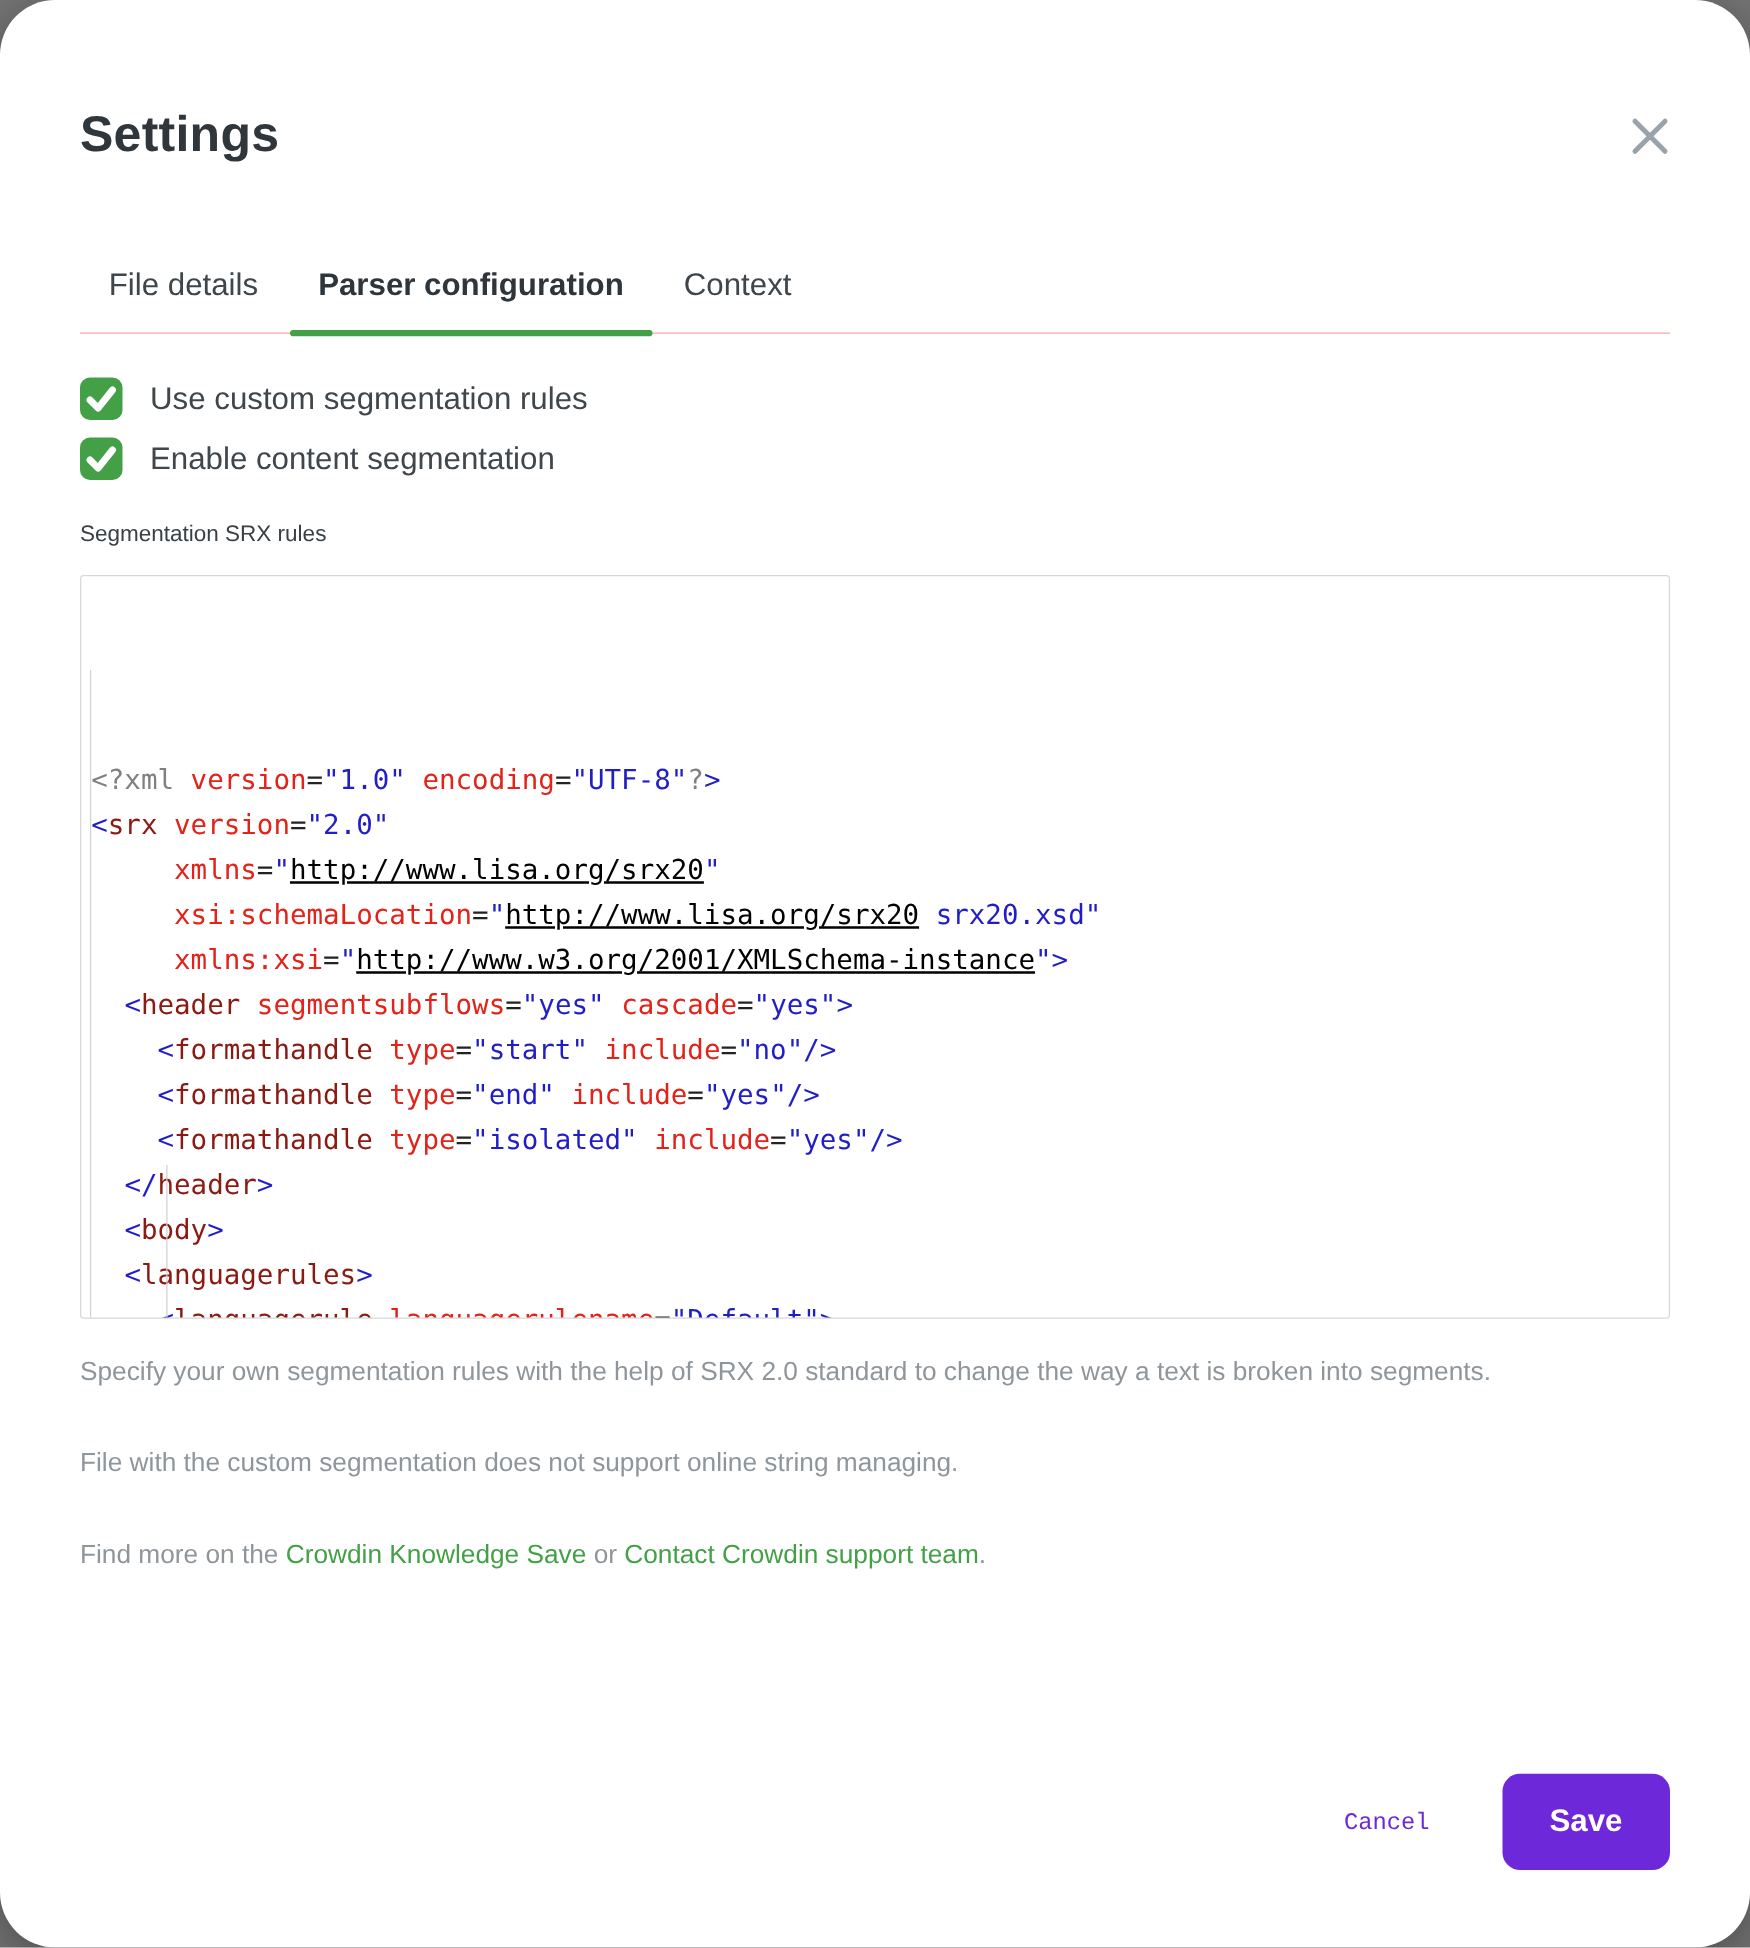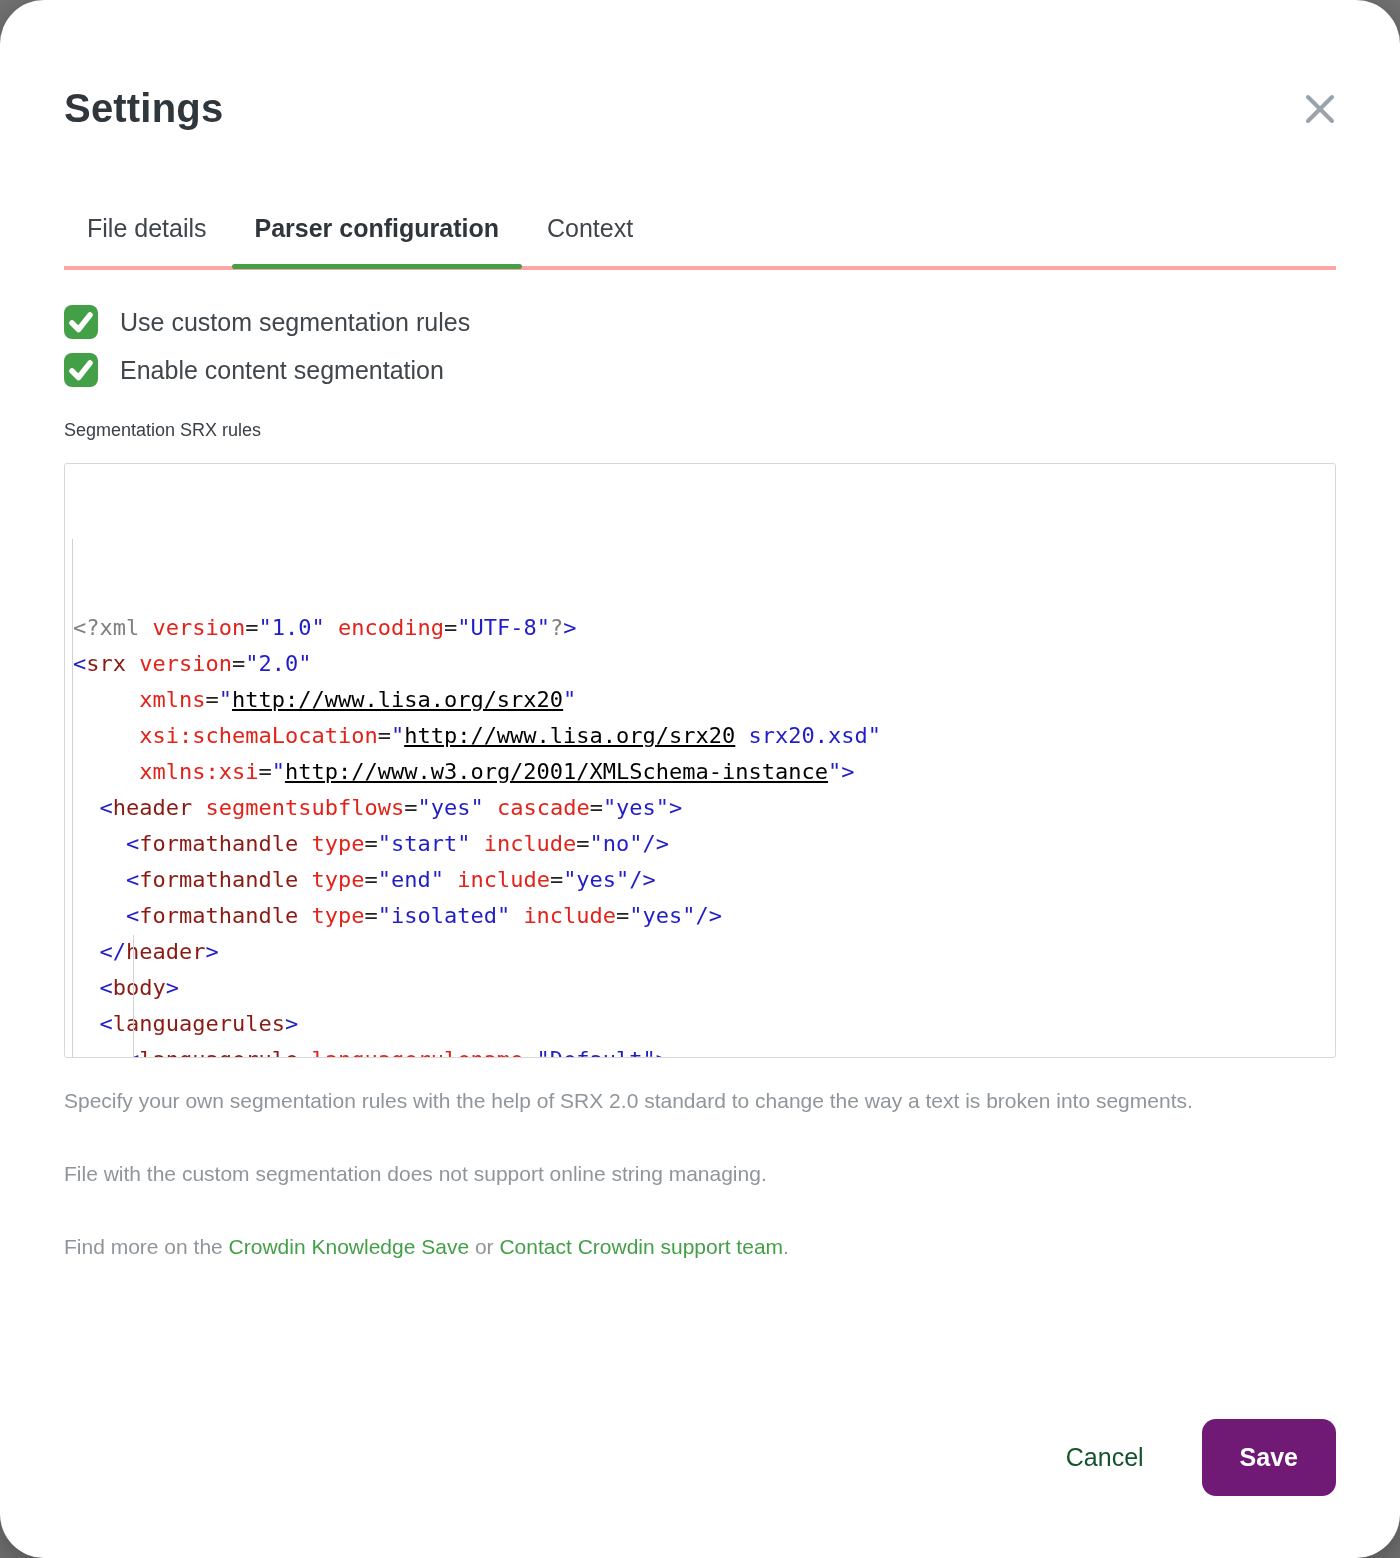--- a/index.html
+++ b/index.html
@@ -15,21 +15,21 @@
     border-radius:44px;
     padding:0 64px;
     box-sizing:border-box;
     box-shadow:0 10px 40px rgba(0,0,0,.35);
   }
   
   .dlg-header{padding-top:82px;display:flex;justify-content:space-between;align-items:flex-end;}
   .dlg-title{font-size:40px;line-height:1.2;font-weight:600;color:#2f363c;letter-spacing:.2px;}
   .close-btn{margin-top:6px;margin-right:-6px;width:44px;height:44px;border:none;background:transparent;cursor:pointer;padding:0;}
   
-  .tabs{margin-top:82px;display:flex;border-bottom:4px solid #fca5a5;}
+  .tabs{margin-top:82px;display:flex;border-bottom:1px solid #fca5a5;}
   .tab{position:relative;font-size:25px;color:#3e454b;padding:0 23px 23px;margin-right:2px;cursor:pointer;white-space:nowrap;}
   .tab.active{color:#2e353b;font-weight:600;}
   .tab.active::after{content:"";position:absolute;left:0;right:0;bottom:-3px;height:5px;background:#43a047;border-radius:3px;}
   
   .checks{margin-top:28px;}
   .check-row{display:flex;align-items:center;gap:22px;height:48px;cursor:pointer;}
   .checkbox{width:34px;height:34px;border-radius:8px;background:#43a047;display:flex;align-items:center;justify-content:center;flex:0 0 auto;}
   .check-label{font-size:25px;color:#3f464c;}
   
   .srx-label{margin-top:26px;font-size:18px;color:#394046;}
@@ -57,22 +57,22 @@
   .guide-b{left:68px;top:471px;bottom:0;}
   
   .help{font-size:21px;line-height:39px;color:#8f969b;}
   .help p{margin:0;}
   .help .p1{margin-top:23px;max-width:1215px;}
   .help .p2{margin-top:34px;}
   .help .p3{margin-top:34px;}
   .green-link{color:#43a047;cursor:pointer;text-decoration:none;}
   
   .footer{position:absolute;right:64px;bottom:62px;display:flex;align-items:center;gap:58px;}
-  .cancel-btn{border:none;background:transparent;font-size:25px;color:#14532d;cursor:pointer;font-family:Liberation Sans, sans-serif;padding:0;}
-  .save-btn{border:none;background:#701a75;color:#ffffff;font-size:25px;font-weight:600;font-family:inherit;border-radius:14px;padding:24px 38px;cursor:pointer;}
+  .cancel-btn{border:none;background:transparent;font-size:19px;color:#6d28d9;cursor:pointer;font-family:Liberation Mono, monospace;padding:0;}
+  .save-btn{border:none;background:#6d28d9;color:#ffffff;font-size:25px;font-weight:600;font-family:inherit;border-radius:14px;padding:24px 38px;cursor:pointer;}
 </style>
 </head>
 <body>
 
 <div class="modal">
 
   <div class="dlg-header">
     <div class="dlg-title">Settings</div>
     <button class="close-btn">
       <span>

